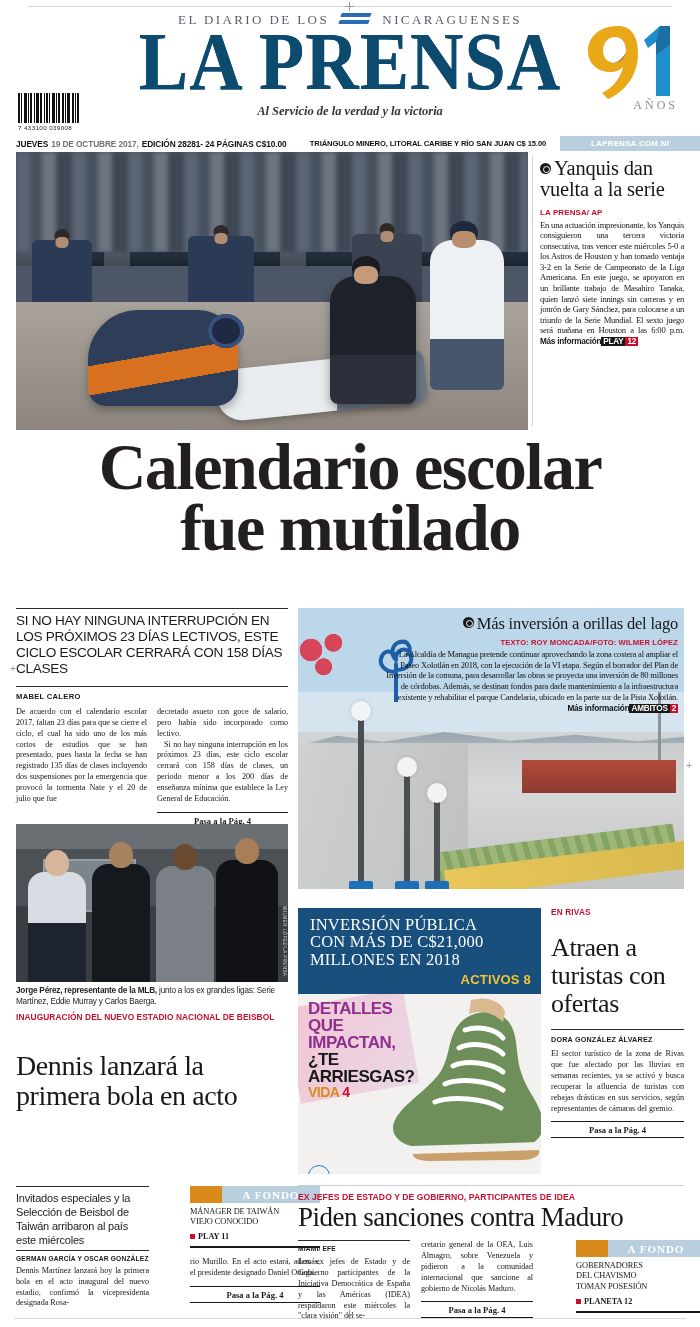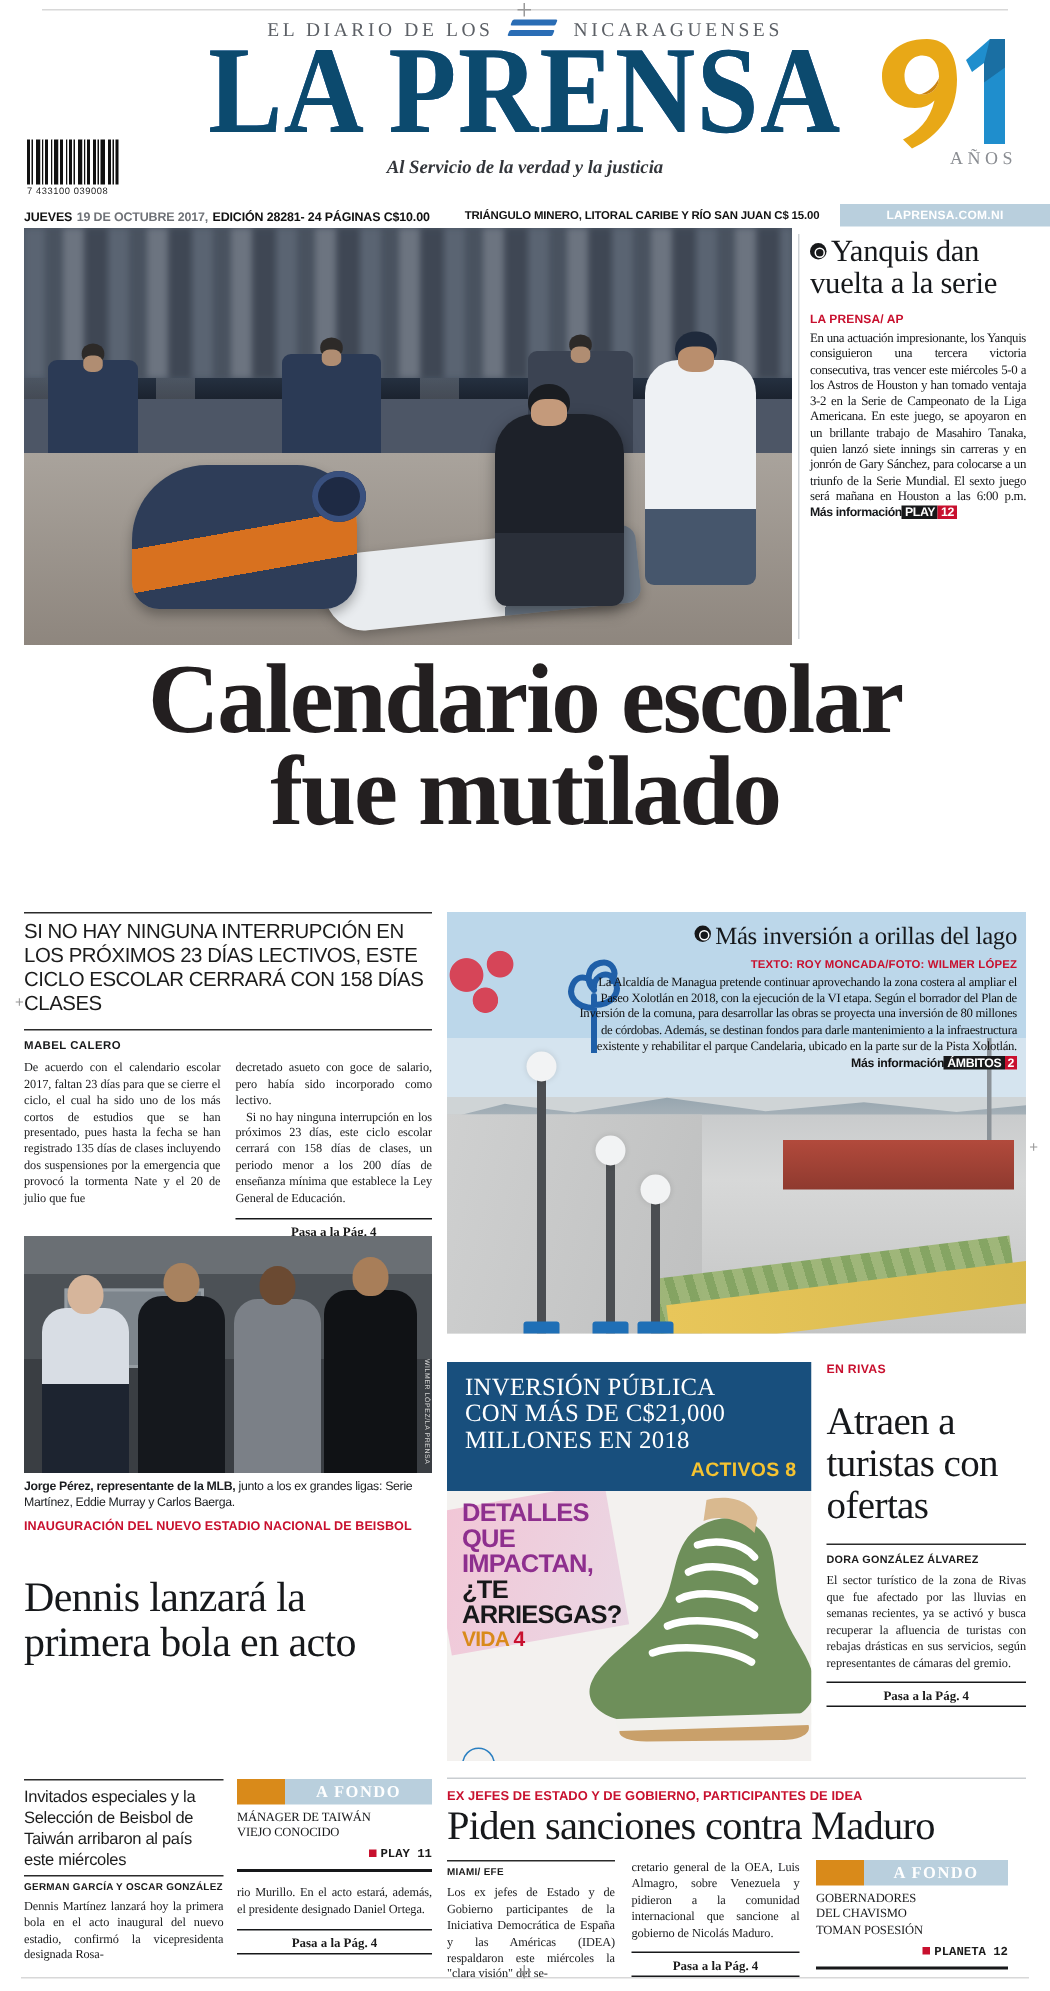--- a/index.html
+++ b/index.html
@@ -258,29 +258,29 @@
   }
   .dennis-by {
     position:absolute; top:1250px; left:16px; width:133px; padding-top:4px; border-top:1px solid #2b2b2b;
     font-family:"Liberation Sans", sans-serif; font-weight:700; font-size:6.6px; letter-spacing:.2px;
   }
   .dennis-body {
     position:absolute; top:1266px; left:16px; width:133px;
   }
 
   
-  .afondo { position:absolute; }
+  .afondo { position:absolute;margin-left:32px; }
   .afondo .bar { display:flex; height:17px; }
   .afondo .bar .sw { width:32px; background:#d98a1a; }
   .afondo .bar .tt { flex:1; background:#b9cfdd; color:#fff; font-weight:700; font-size:11px;
      display:flex; align-items:center; justify-content:center; letter-spacing:1px;
      font-family:"Liberation Serif", serif; }
   .afondo .lines { font-family:"Liberation Serif", serif; font-size:8.4px; line-height:1.2;
      margin-top:4px; color:#17181a; letter-spacing:-.1px; }
-  .afondo .ref { margin-top:5px; font-family:Liberation Mono, monospace; font-weight:700; font-size:8.2px;text-align:right; }
+  .afondo .ref { margin-top:5px; font-family:Liberation Serif, serif; font-weight:700; font-size:8.2px; }
   .afondo .ref .sq { display:inline-block; width:5px; height:5px; background:#c8102e; margin-right:3px; }
   .afondo .botrule { height:2px; background:#17181a; margin-top:5px; }
 
   
   .adblock { position:absolute; top:908px; left:298px; width:243px; height:266px; overflow:hidden; }
   .ad-top { height:86px; background:#184f7d; padding:8px 10px 4px 12px; color:#fff; position:relative; }
   .ad-top .t {
     font-family:"Liberation Serif", serif; font-size:16.5px; line-height:1.06; letter-spacing:.2px;
   }
   .ad-top .badge {
@@ -344,21 +344,21 @@
     <div class="kicker-line">
       <span>EL DIARIO DE LOS</span>
       <span class="flagicon"><i></i><i></i></span>
       <span>NICARAGUENSES</span>
     </div>
 
     <div class="logo">
       <span>LA PRENSA</span>
     </div>
 
-    <div class="slogan">Al Servicio de la verdad y la justicia</div>
+    <div class="slogan">Al Servicio de la verdad y la victoria</div>
 
     <div class="anniv">
       <svg width="104" height="78" viewBox="0 0 104 78">
         <path d="M36 4 C16 4 6 16 6 29 C6 41 15 50 28 50 C34 50 38 48 41 45 C38 58 30 66 20 71 L26 77 C44 69 56 53 56 31 C56 14 49 4 36 4 Z M33 15 C40 15 44 21 44 29 C44 36 40 41 33 41 C26 41 21 36 21 29 C21 21 26 15 33 15 Z" fill="#e8a817"></path>
         <path d="M31 41 C36 40 41 36 44 30 L44 29 C44 36 40 41 33 41 Z" fill="#c98313"></path>
         <path d="M62 18 L78 4 L88 4 L88 74 L74 74 L74 20 L66 26 Z" fill="#1f8ecd"></path>
         <path d="M78 4 L88 4 L88 23 L74 33 L74 20 Z" fill="#1a6fa3"></path>
       </svg>
       <div class="anniv-label">AÑOS</div>
     </div>

